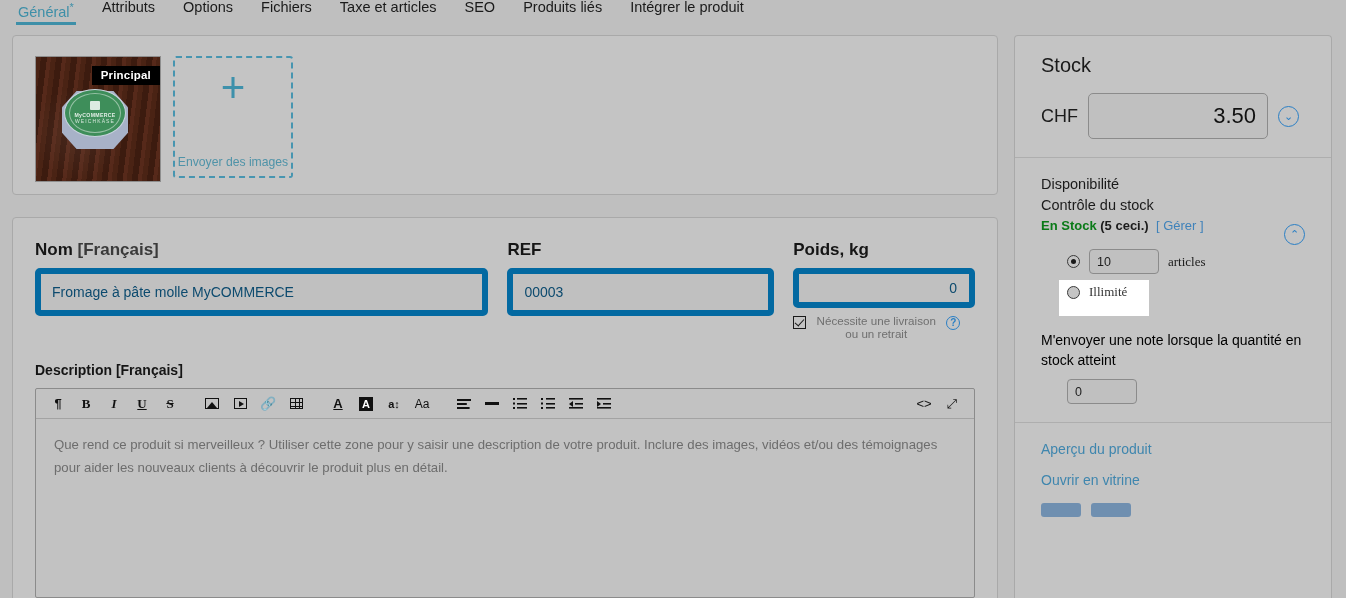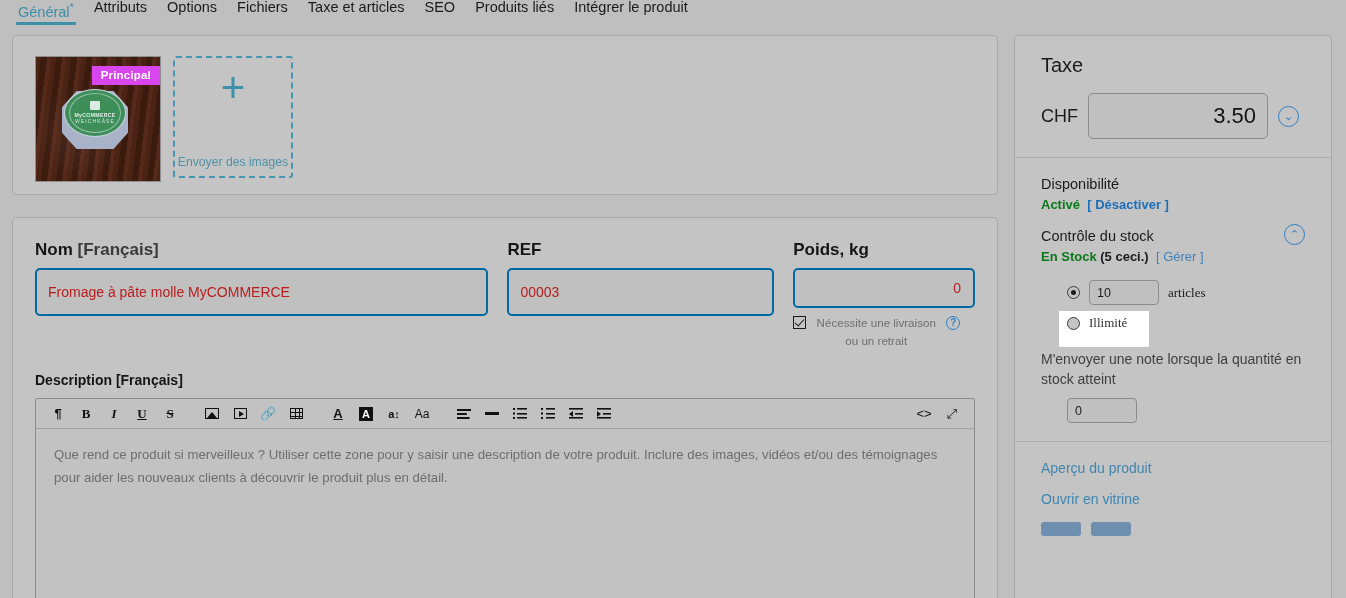--- a/index.html
+++ b/index.html
@@ -8,21 +8,21 @@
     width: 1346px; height: 598px;
     overflow: hidden;
     background: #bfbfbf;
     font-family: "Liberation Sans", sans-serif;
     -webkit-font-smoothing: antialiased;
   }
 
   
   .tabbar {
     position: absolute; top: 0; left: 0; width: 1346px; height: 22px;
-    display: flex; align-items: flex-start; gap: 0px;
+    display: flex; align-items: flex-start; gap: 8px;
     padding-left: 8px;
     background: #bfbfbf;
   }
   .tab {
     font-size: 14.5px; color: #1a1a1a; padding: 0 10px;
     line-height: 16px; white-space: nowrap; cursor: pointer;
     position: relative; top: -1px;
   }
   .tab.active { color: #3e8fa8; }
   .tab.active .underline {
@@ -83,21 +83,21 @@
   .thumb .brand1 {
     font-size: 5.2px; color: rgba(255,255,255,0.85); letter-spacing: 0.3px;
     line-height: 6px; font-weight: bold;
   }
   .thumb .brand2 {
     font-size: 5px; color: rgba(255,255,255,0.78); letter-spacing: 1.1px;
     line-height: 7px;
   }
   .badge-principal {
     position: absolute; right: 0; top: 9px;
-    background: #d946ef; color: #ffffff;
+    background: #000000; color: #ffffff;
     font-size: 11.5px; font-weight: bold;
     padding: 3px 9px 4px 9px; letter-spacing: 0.2px;
   }
   .uploader {
     width: 120px; height: 122px;
     border: 2px dashed #4795b0; border-radius: 3px;
     display: flex; flex-direction: column;
     align-items: center; justify-content: center;
     cursor: pointer; gap: 22px;
   }
@@ -117,41 +117,41 @@
   .fld-name { width: 464px; }
   .fld-ref  { width: 273px; margin-left: 9px;}
   .fld-weight { width: 186px; margin-left: 9px;}
   .fld-label {
     font-size: 17px; font-weight: bold; color: #151515;
     margin-bottom: 8px; white-space: nowrap;
   }
   .fld-label .lang { font-weight: bold; color: #3a3a3a; }
   .txtinput {
     width: 100%; height: 48px;
-    background: #c0c0c0; border: 2px solid #0369a1; border-radius: 5px;
+    background: #c0c0c0; border: 6px solid #0369a1; border-radius: 5px;
     font-family: "Liberation Sans", sans-serif;
-    font-size: 14px; color: #b91c1c;
+    font-size: 14px; color: #0c4a6e;
     padding: 0 11px; outline: none;
   }
   .txtinput.weight { height: 40px; text-align: right; padding-right: 12px; }
   .shipline {
     display: flex; align-items: flex-start; gap: 6px; margin-top: 6px;
   }
   .cb {
     width: 13px; height: 13px; border: 1.5px solid #1a1a1a;
     background: #c4c4c4; position: relative; flex: none;
     margin-top: 2px; cursor: pointer;
   }
   .cb::after {
     content: ""; position: absolute; left: 3px; top: 0px;
     width: 4px; height: 8px; border: solid #1a1a1a;
     border-width: 0 1.6px 1.6px 0; transform: rotate(42deg);
   }
   .ship-text {
-    font-size: 11.6px; color: #6f6f6f; line-height: 18px;
+    font-size: 11.6px; color: #6f6f6f; line-height: 13px;
     width: 128px; text-align: center;
   }
   .help-icon {
     width: 14px; height: 14px; border-radius: 50%;
     border: 1.3px solid #2a7fc4; color: #2a7fc4;
     font-size: 10px; line-height: 12px; text-align: center;
     flex: none; margin-top: 2px; cursor: pointer; font-weight: bold;
   }
 
   
@@ -275,22 +275,22 @@
     font-family: "Liberation Sans", sans-serif;
     font-size: 12.5px; color: #1d1d1d; padding: 0 7px; outline: none;
   }
   .unit { font-size: 13px; color: #1b1b1b; font-family: Liberation Serif, serif; }
   .radio-row.hl {
     background: #ffffff; width: 90px; padding: 4px 0 16px 8px;
     margin-left: 18px; margin-top: 6px;
   }
   .radio-row.hl .unit { color: #333; }
   .note-text {
-    font-size: 14px; color: #404040; line-height: 20px;
-    margin-top: 2px; margin-bottom: 9px;
+    font-size: 14px; color: #000000; line-height: 20px;
+    margin-top: 14px; margin-bottom: 9px;
   }
   .thr-input {
     width: 70px; height: 25px; background: #c0c0c0;
     border: 1px solid #8b8b8b; border-radius: 4px;
     font-family: "Liberation Sans", sans-serif;
     font-size: 12.5px; color: #1d1d1d; padding: 0 7px;
     margin-left: 26px; outline: none;
   }
   .sb-link {
     color: #3f86ae; font-size: 14px; display: block;
@@ -446,36 +446,32 @@
         </div>
       </div>
       <div class="ed-body">Que rend ce produit si merveilleux ? Utiliser cette zone pour y saisir une description de votre produit. Inclure des images, vidéos et/ou des témoignages pour aider les nouveaux clients à découvrir le produit plus en détail.</div>
     </div>
 
   </div>
 
   <div class="sidebar">
 
     <div class="sb-sec">
-      <div class="sb-title">Taxe</div>
+      <div class="sb-title">Stock</div>
       <div class="price-row">
         <span class="cur">CHF</span>
         <input class="price-input" value="3.50" style="">
         <div class="circ-btn">⌄</div>
       </div>
     </div>
 
     <div class="sb-div"></div>
 
     <div class="sb-sec">
       <div class="lbl">Disponibilité</div>
-      <div class="status-row">
-        <span class="st-on">Activé</span>
-        &nbsp;<span class="st-link">[ Désactiver ]</span>
-      </div>
 
       <div class="lbl">Contrôle du stock</div>
       <div class="status-row stock-head">
         <span class="st-on">En Stock</span>
         &nbsp;<span class="st-count">(5 ceci.)</span>
         &nbsp;&nbsp;<span class="st-link soft">[ Gérer ]</span>
         <div class="circ-btn">⌃</div>
       </div>
 
 

